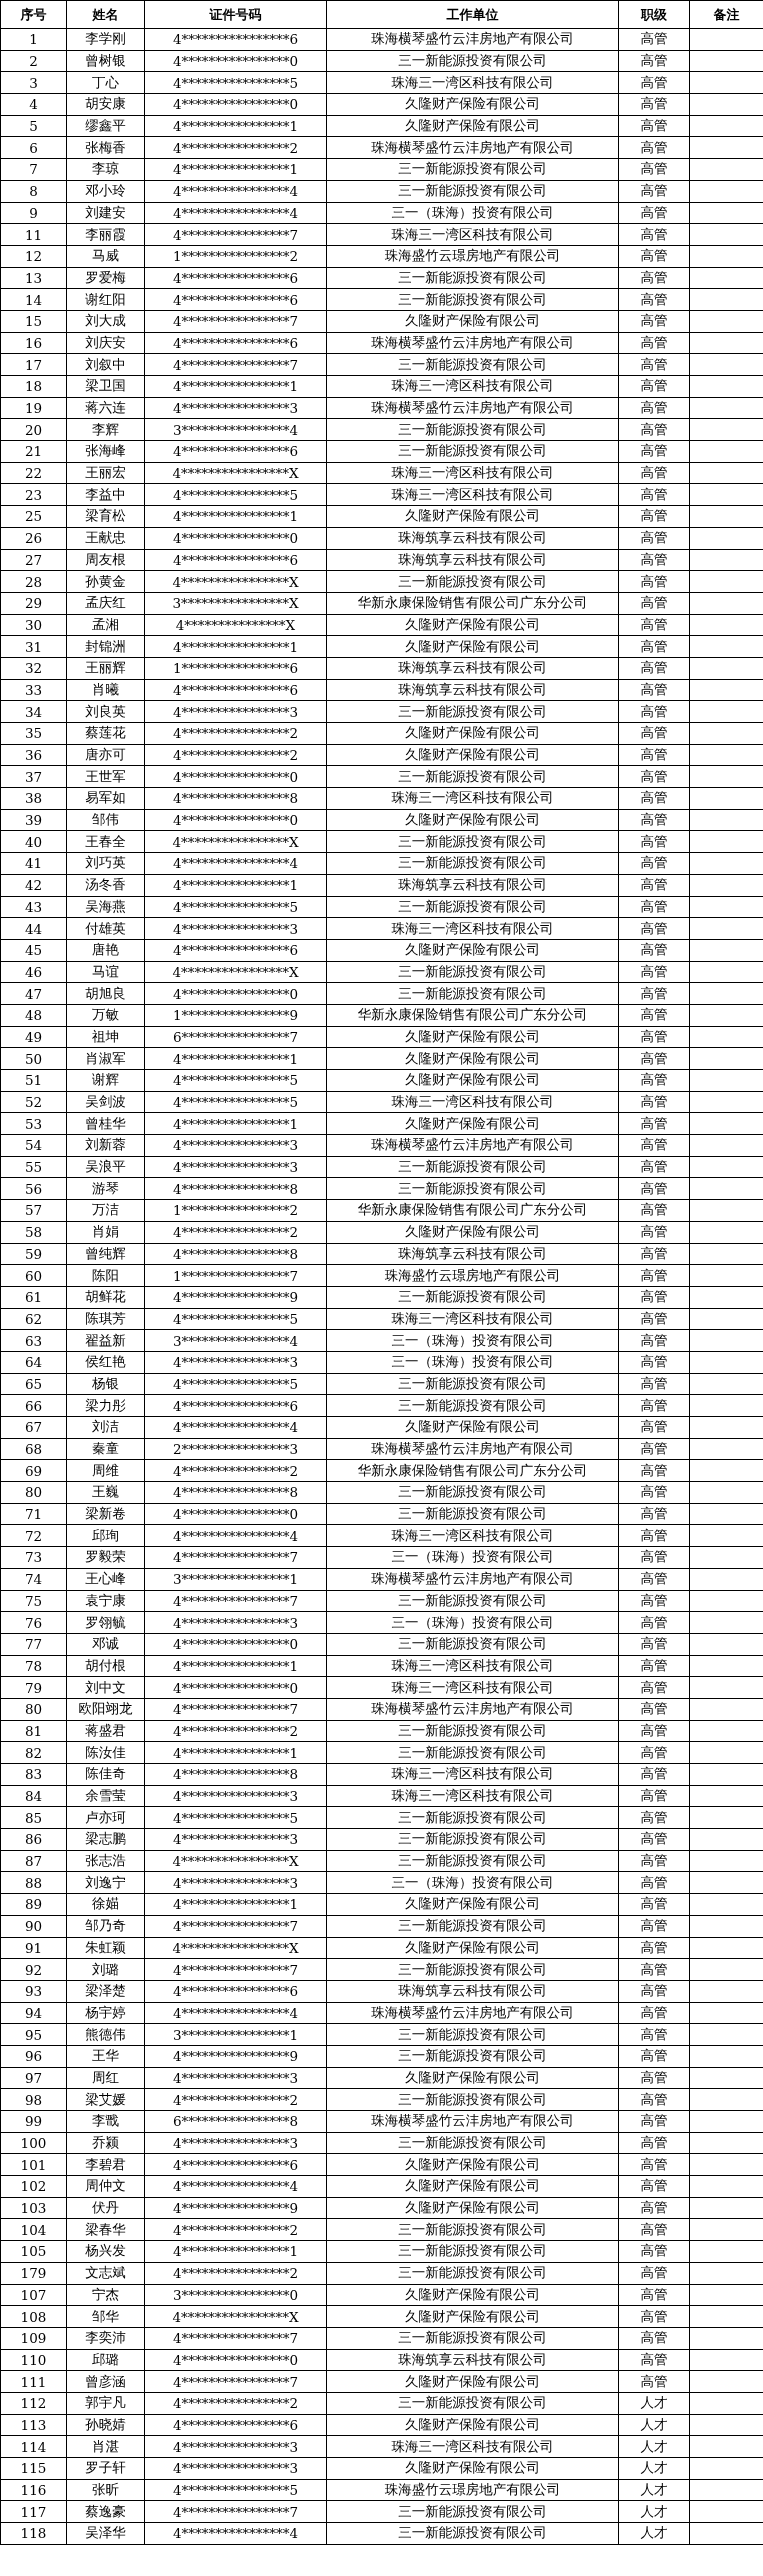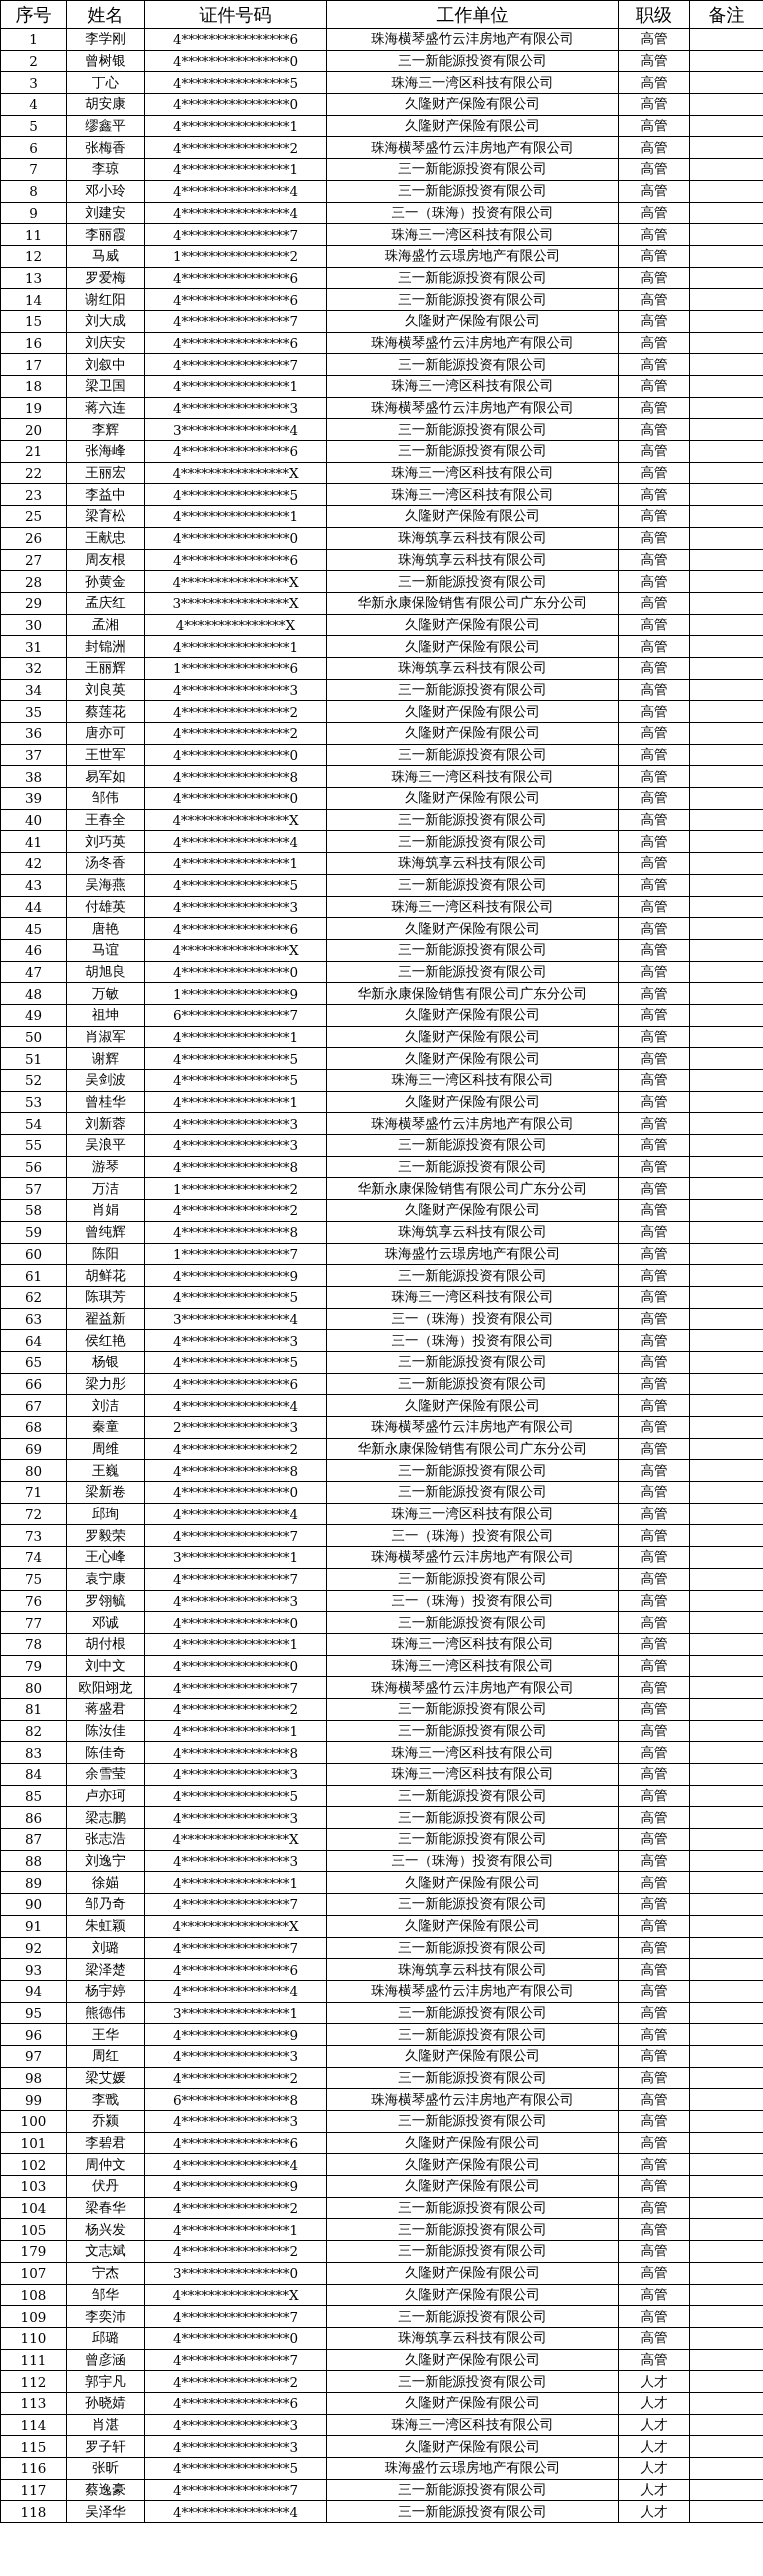--- a/index.html
+++ b/index.html
@@ -21,22 +21,22 @@
   table.roster th, table.roster td {
     border: 0.9px solid #000000;
     text-align: center;
     vertical-align: middle;
     padding: 0;
     overflow: hidden;
     white-space: nowrap;
   }
   table.roster th {
     height: 27px;
-    font-size: 18px;
-    font-weight: normal;
+    font-size: 13px;
+    font-weight: bold;
   }
   table.roster td {
     height: 20.7px;
     font-size: 13.5px;
     font-weight: normal;
   }
   table.roster {
     border: 1.8px solid #000000;
   }
 </style>
@@ -297,20 +297,28 @@
       </tr>
       <tr>
         <td class="col-no">32</td>
         <td class="col-name">王丽辉</td>
         <td class="col-id_number">1****************6</td>
         <td class="col-employer">珠海筑享云科技有限公司</td>
         <td class="col-rank">高管</td>
         <td class="col-note"></td>
       </tr>
       <tr>
+        <td class="col-no">33</td>
+        <td class="col-name">肖曦</td>
+        <td class="col-id_number">4****************6</td>
+        <td class="col-employer">珠海筑享云科技有限公司</td>
+        <td class="col-rank">高管</td>
+        <td class="col-note"></td>
+      </tr>
+      <tr>
         <td class="col-no">34</td>
         <td class="col-name">刘良英</td>
         <td class="col-id_number">4****************3</td>
         <td class="col-employer">三一新能源投资有限公司</td>
         <td class="col-rank">高管</td>
         <td class="col-note"></td>
       </tr>
       <tr>
         <td class="col-no">35</td>
         <td class="col-name">蔡莲花</td>

